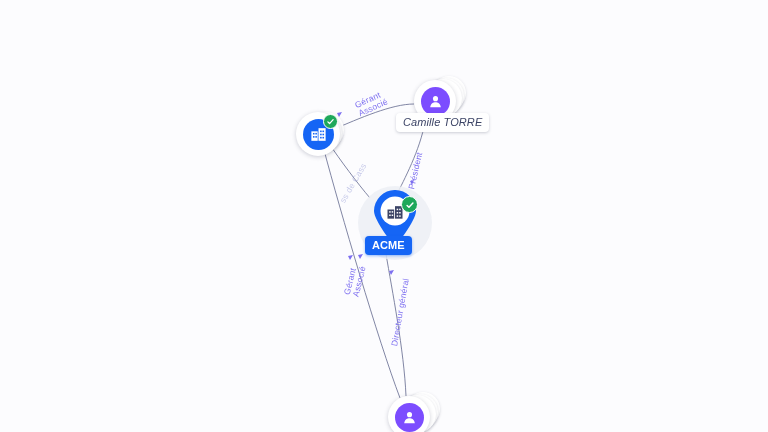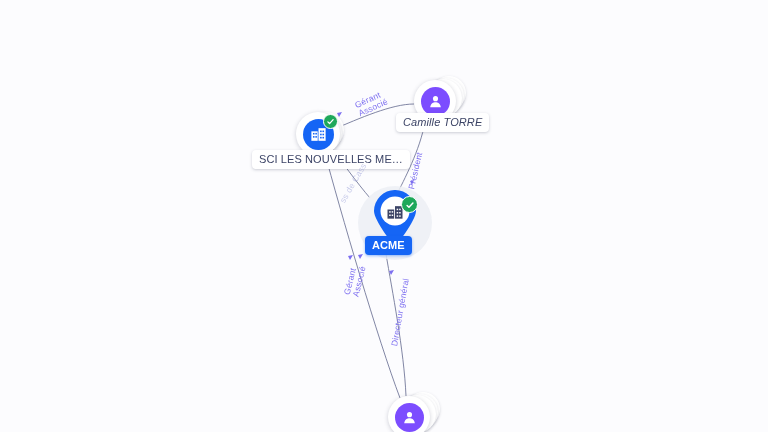--- a/index.html
+++ b/index.html
@@ -196,21 +196,20 @@
           <rect x="17" y="15" width="2" height="2" fill="#1565f5"></rect>
         </svg>
       </div>
     </div>
     <div class="check-badge" style="left:27px; top:4px;">
       <svg width="9" height="9" viewBox="0 0 24 24" aria-hidden="true">
         <path d="M5 13 L9.5 17.5 L19 7" fill="none" stroke="#ffffff" stroke-width="3.4" stroke-linecap="round" stroke-linejoin="round"></path>
       </svg>
     </div>
   </div>
-  <div class="node-label" style="left:252px; top:150px;">SCI LES NOUVELLES ME…</div>
 
   <div class="node" style="left:414px; top:76px; width:52px; height:48px;">
     <div class="node-stack" style="left:18px; top:0px; width:34px; height:34px;"></div>
     <div class="node-stack" style="left:14px; top:2px; width:36px; height:36px;"></div>
     <div class="node-stack" style="left:10px; top:3px; width:38px; height:38px;"></div>
     <div class="person-circle" style="left:0px; top:4px;">
       <div class="avatar">
         <svg width="17" height="17" viewBox="0 0 24 24" aria-hidden="true">
           <circle cx="12" cy="8" r="3.6" fill="#ffffff"></circle>
           <path d="M4.5 20 C5 14.8 9 13 12 13 C15 13 19 14.8 19.5 20 Z" fill="#ffffff"></path>

